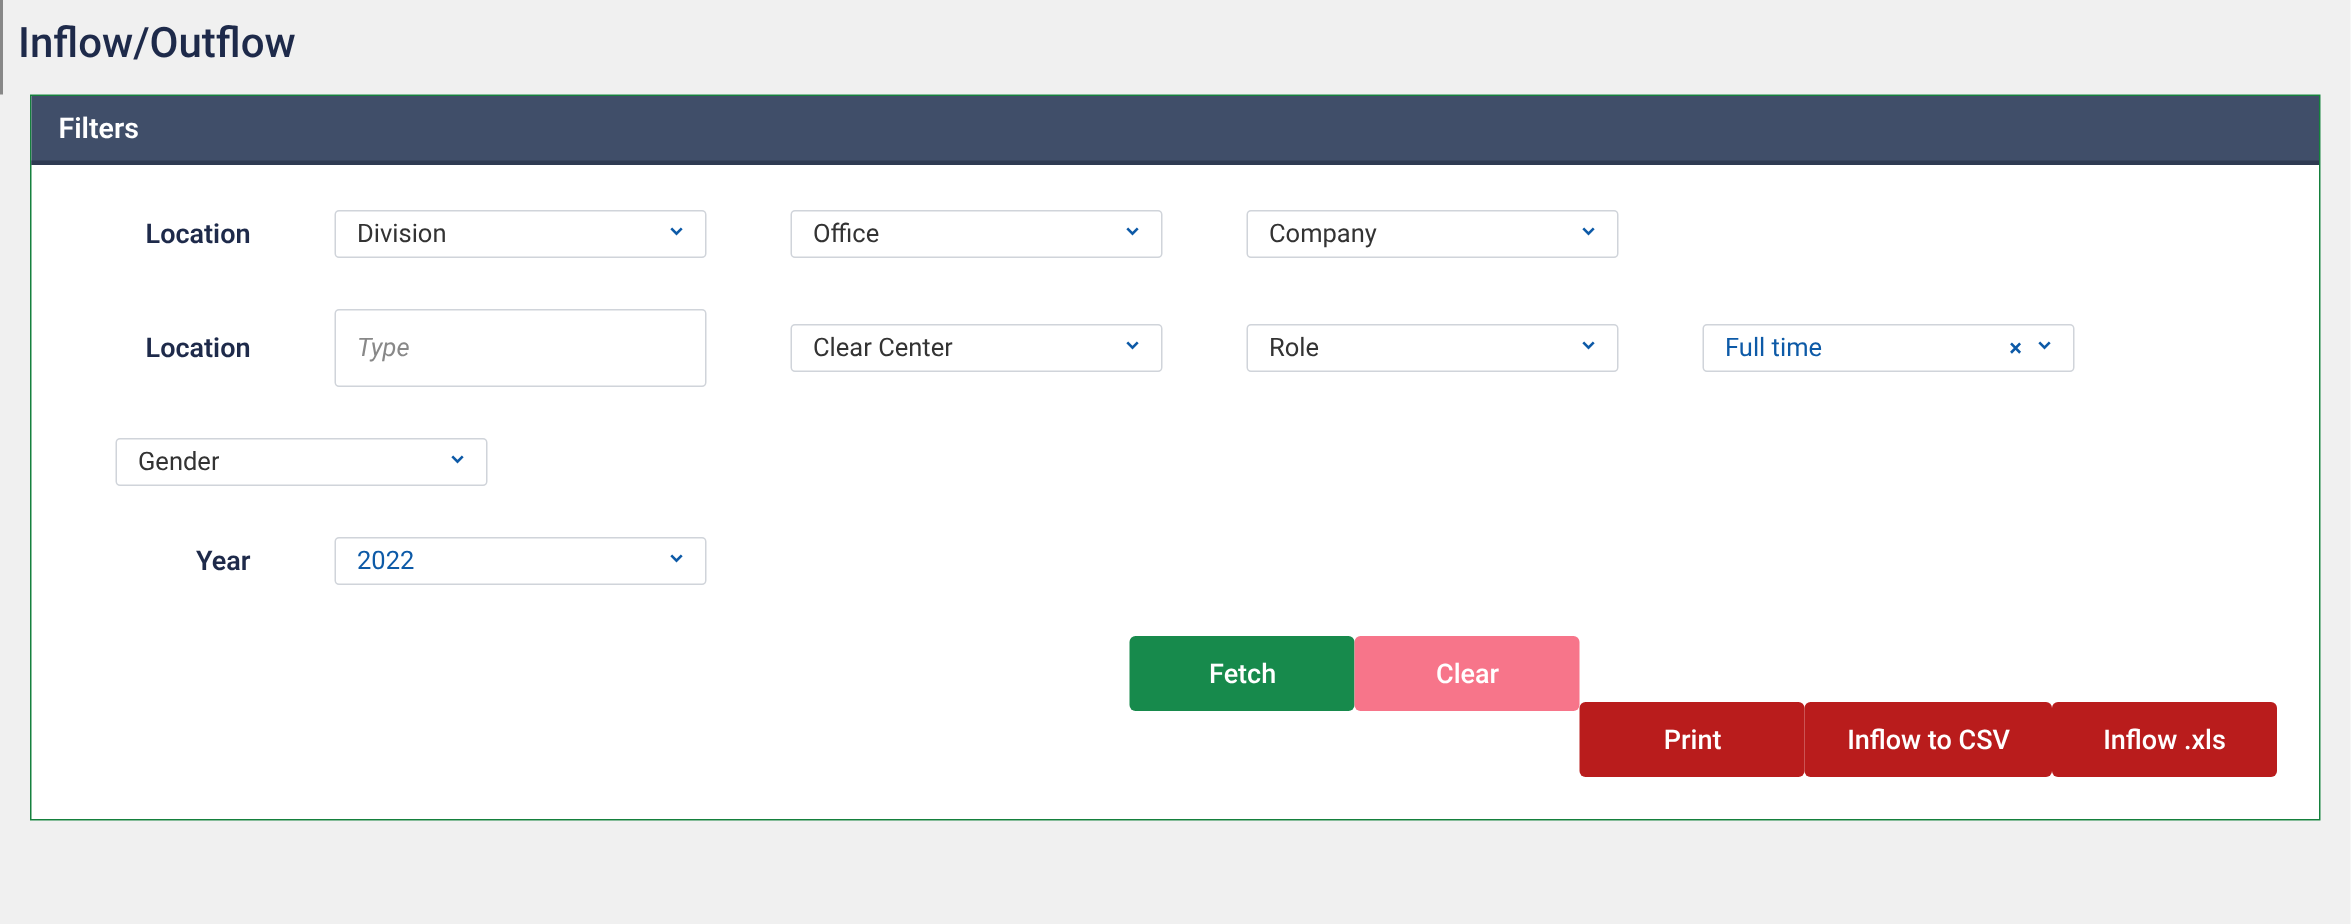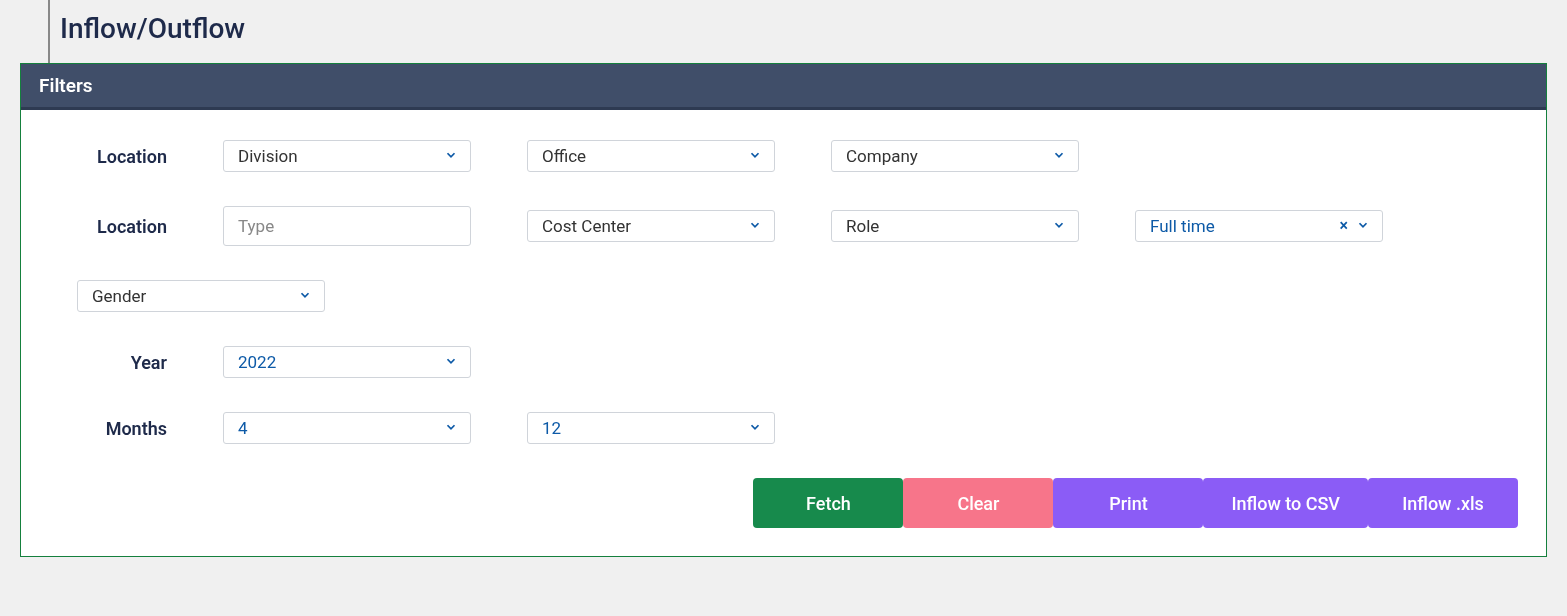--- a/index.html
+++ b/index.html
@@ -13,21 +13,20 @@
       width: 1567px;
       height: 616px;
       overflow: hidden;
     }
     .page-title {
       font-size: 28px;
       font-weight: 500;
       color: #1e2a4a;
       padding: 12px 10px 18px 10px;
       border-left: 2px solid #888;
-      margin-left: 48px;
     }
     .panel {
       background: #fff;
       margin: 0 20px;
       border: 1px solid #15803d;
     }
     .panel-header {
       background: #404e69;
       color: #fff;
       font-size: 19px;
@@ -85,29 +84,30 @@
       right: 34px;
       top: 50%;
       transform: translateY(-50%);
       color: #0d5aa7;
       font-size: 16px;
       line-height: 1;
       font-weight: 600;
     }
     .text-input {
       width: 248px;
-      height: 40px;
+      height: 52px;
       border: 1px solid #d0d4da;
       border-radius: 3px;
       background: #fff;
       padding: 12px 14px;
       font-size: 17px;
       color: #333;
       outline: none;
       font-family: inherit;
+      font-style: italic;
     }
     .text-input::placeholder {
       color: #888;
     }
     .no-label-row {
       padding-left: 28px;
     }
     .button-row {
       display: flex;
       justify-content: flex-end;
@@ -121,21 +121,21 @@
       border: none;
       border-radius: 4px;
       font-size: 18px;
       font-weight: 500;
       color: #fff;
       cursor: pointer;
       font-family: inherit;
     }
     .btn-green-dark { background: #178a4c; }
     .btn-pink { background: #f7758a; }
-    .btn-green { background: #8b5cf6; }
+    .btn-green { background: #b91c1c; margin-top: 44px; }
     svg.chevron-svg {
       width: 14px;
       height: 14px;
     }
   </style>
 </head>
 <body>
 
 <h1 class="page-title">Inflow/Outflow</h1>
 
@@ -173,21 +173,21 @@
         </span>
       </div>
     </div>
 
     <div class="row">
       <div class="row-label">Location</div>
 
       <input type="text" class="text-input" placeholder="Type" style="">
 
       <div class="dropdown">
-        <span class="dropdown-text">Cost Center</span>
+        <span class="dropdown-text">Clear Center</span>
         <span class="chevron">
           <svg class="chevron-svg" viewBox="0 0 24 24" fill="none" stroke="currentColor" stroke-width="3">
               <polyline points="6 9 12 15 18 9"></polyline>
             </svg>
         </span>
       </div>
 
       <div class="dropdown">
         <span class="dropdown-text">Role</span>
         <span class="chevron">
@@ -224,41 +224,20 @@
       <div class="dropdown">
         <span class="dropdown-text value">2022</span>
         <span class="chevron">
           <svg class="chevron-svg" viewBox="0 0 24 24" fill="none" stroke="currentColor" stroke-width="3">
               <polyline points="6 9 12 15 18 9"></polyline>
             </svg>
         </span>
       </div>
     </div>
 
-    <div class="row">
-      <div class="row-label">Months</div>
-
-      <div class="dropdown">
-        <span class="dropdown-text value">4</span>
-        <span class="chevron">
-          <svg class="chevron-svg" viewBox="0 0 24 24" fill="none" stroke="currentColor" stroke-width="3">
-              <polyline points="6 9 12 15 18 9"></polyline>
-            </svg>
-        </span>
-      </div>
-
-      <div class="dropdown">
-        <span class="dropdown-text value">12</span>
-        <span class="chevron">
-          <svg class="chevron-svg" viewBox="0 0 24 24" fill="none" stroke="currentColor" stroke-width="3">
-              <polyline points="6 9 12 15 18 9"></polyline>
-            </svg>
-        </span>
-      </div>
-    </div>
 
     <div class="button-row">
       <button class="btn btn-green-dark">Fetch</button>
       <button class="btn btn-pink">Clear</button>
       <button class="btn btn-green">Print</button>
       <button class="btn btn-green">Inflow to CSV</button>
       <button class="btn btn-green">Inflow .xls</button>
     </div>
 
   </div>

